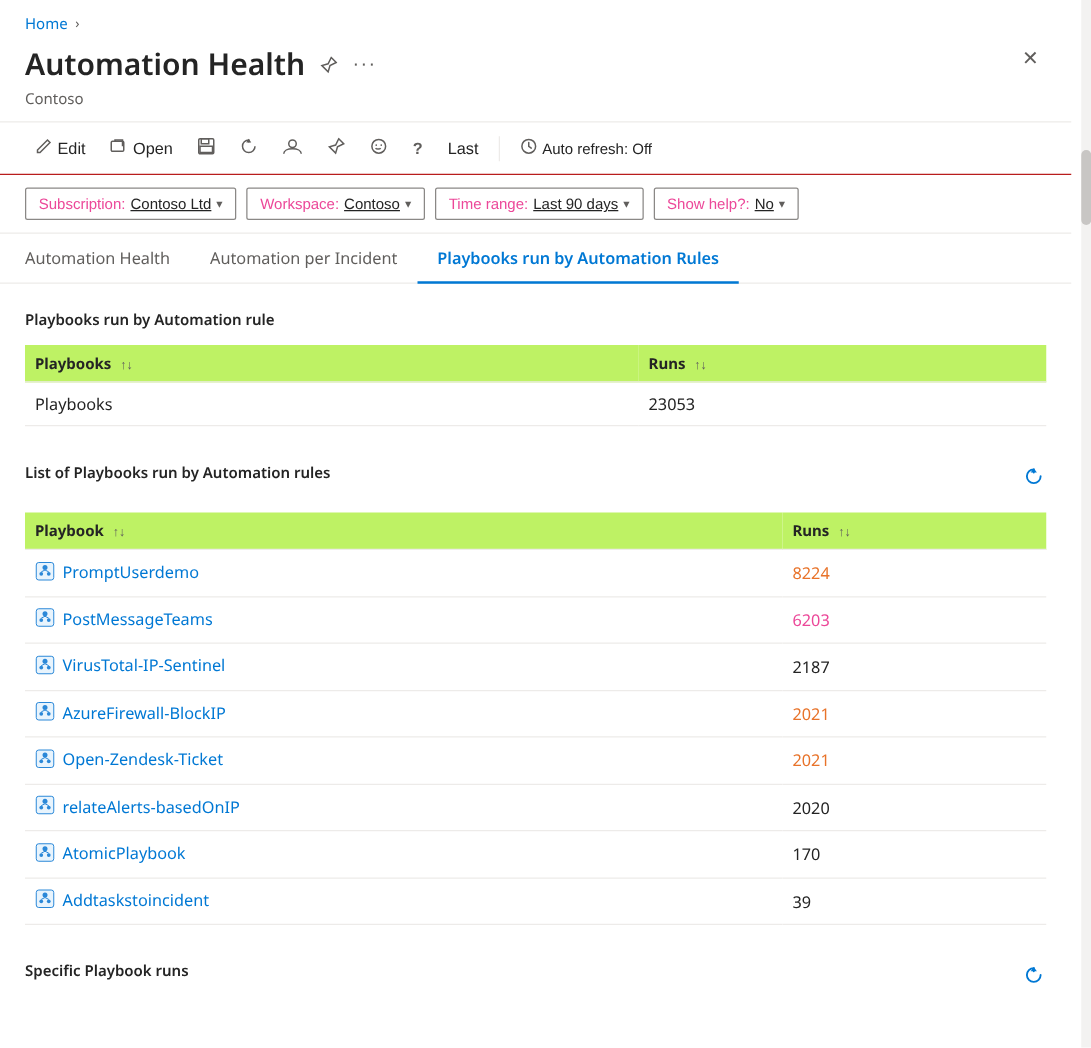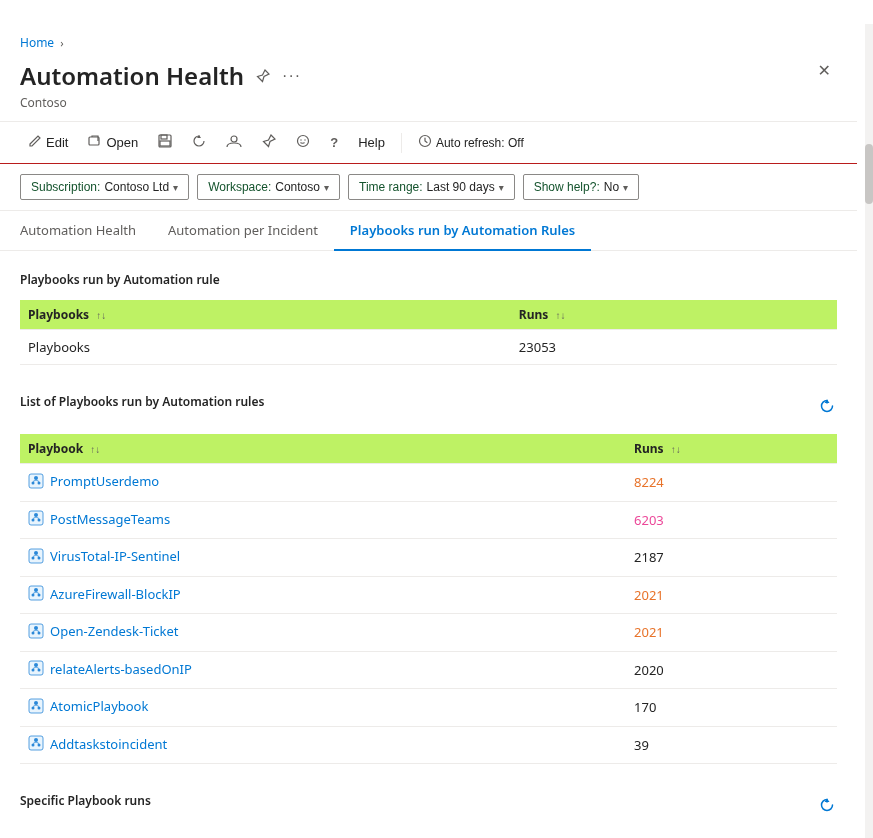--- a/index.html
+++ b/index.html
@@ -13,21 +13,20 @@
       overflow-x: hidden;
     }
 
     
     .breadcrumb {
       display: flex;
       align-items: center;
       padding: 10px 20px 4px 20px;
       font-size: 12px;
       color: #0078d4;
-      margin-top: 24px;
     }
     .breadcrumb-separator {
       color: #605e5c;
       margin: 0 6px;
       font-size: 11px;
     }
 
     
     .page-header {
       padding: 4px 20px 10px 20px;
@@ -125,22 +124,22 @@
       align-items: center;
       gap: 4px;
       padding: 5px 10px;
       border: 1px solid #8a8886;
       border-radius: 2px;
       background: #fff;
       cursor: pointer;
       font-size: 12px;
       color: #242424;
     }
-    .filter-label { color: #14532d; }
-    .filter-value { font-weight: 400; }
+    .filter-label { color: #ec4899; }
+    .filter-value { font-weight: 400; text-decoration: underline; }
     .chevron { font-size: 10px; color: #605e5c; }
 
     
     .tabs {
       display: flex;
       padding: 0 20px;
       border-bottom: 1px solid #edebe9;
       gap: 0;
     }
     .tab {
@@ -337,21 +336,21 @@
               <path d="M4.5 8.5c.5 1 3.5 1 4 0" stroke="#605e5c" stroke-width="1.2" fill="none"></path>
               <circle cx="5" cy="6" r="0.7" fill="#605e5c"></circle>
               <circle cx="9" cy="6" r="0.7" fill="#605e5c"></circle>
             </svg>
         </span>
       </button>
       <button class="toolbar-btn">
         <span class="toolbar-icon" style="font-weight:600;font-size:13px;color:#605e5c">?</span>
       </button>
       <button class="toolbar-btn">
-        <span>Help</span>
+        <span>Last</span>
       </button>
       <div class="toolbar-divider"></div>
       <button class="auto-refresh-btn">
         <span class="toolbar-icon">
           <svg width="14" height="14" viewBox="0 0 14 14" fill="none">
               <circle cx="7" cy="7" r="5.5" stroke="#605e5c" stroke-width="1.2" fill="none"></circle>
               <path d="M7 4v3l2 1.5" stroke="#605e5c" stroke-width="1.2" stroke-linecap="round" fill="none"></path>
             </svg>
         </span>
         <span>Auto refresh: Off</span>

